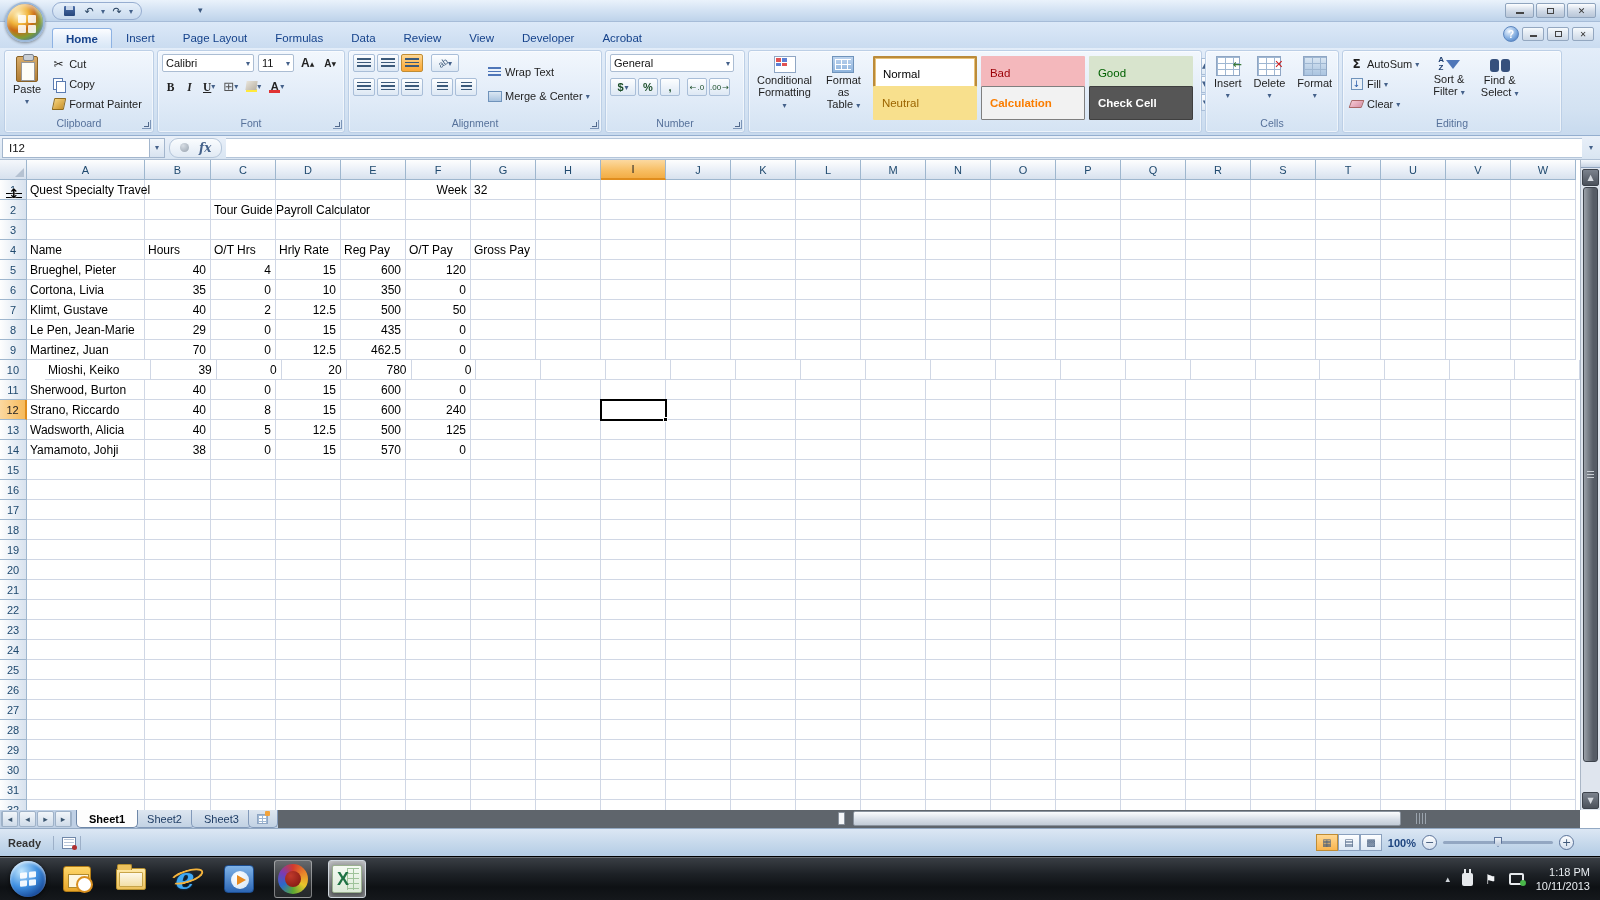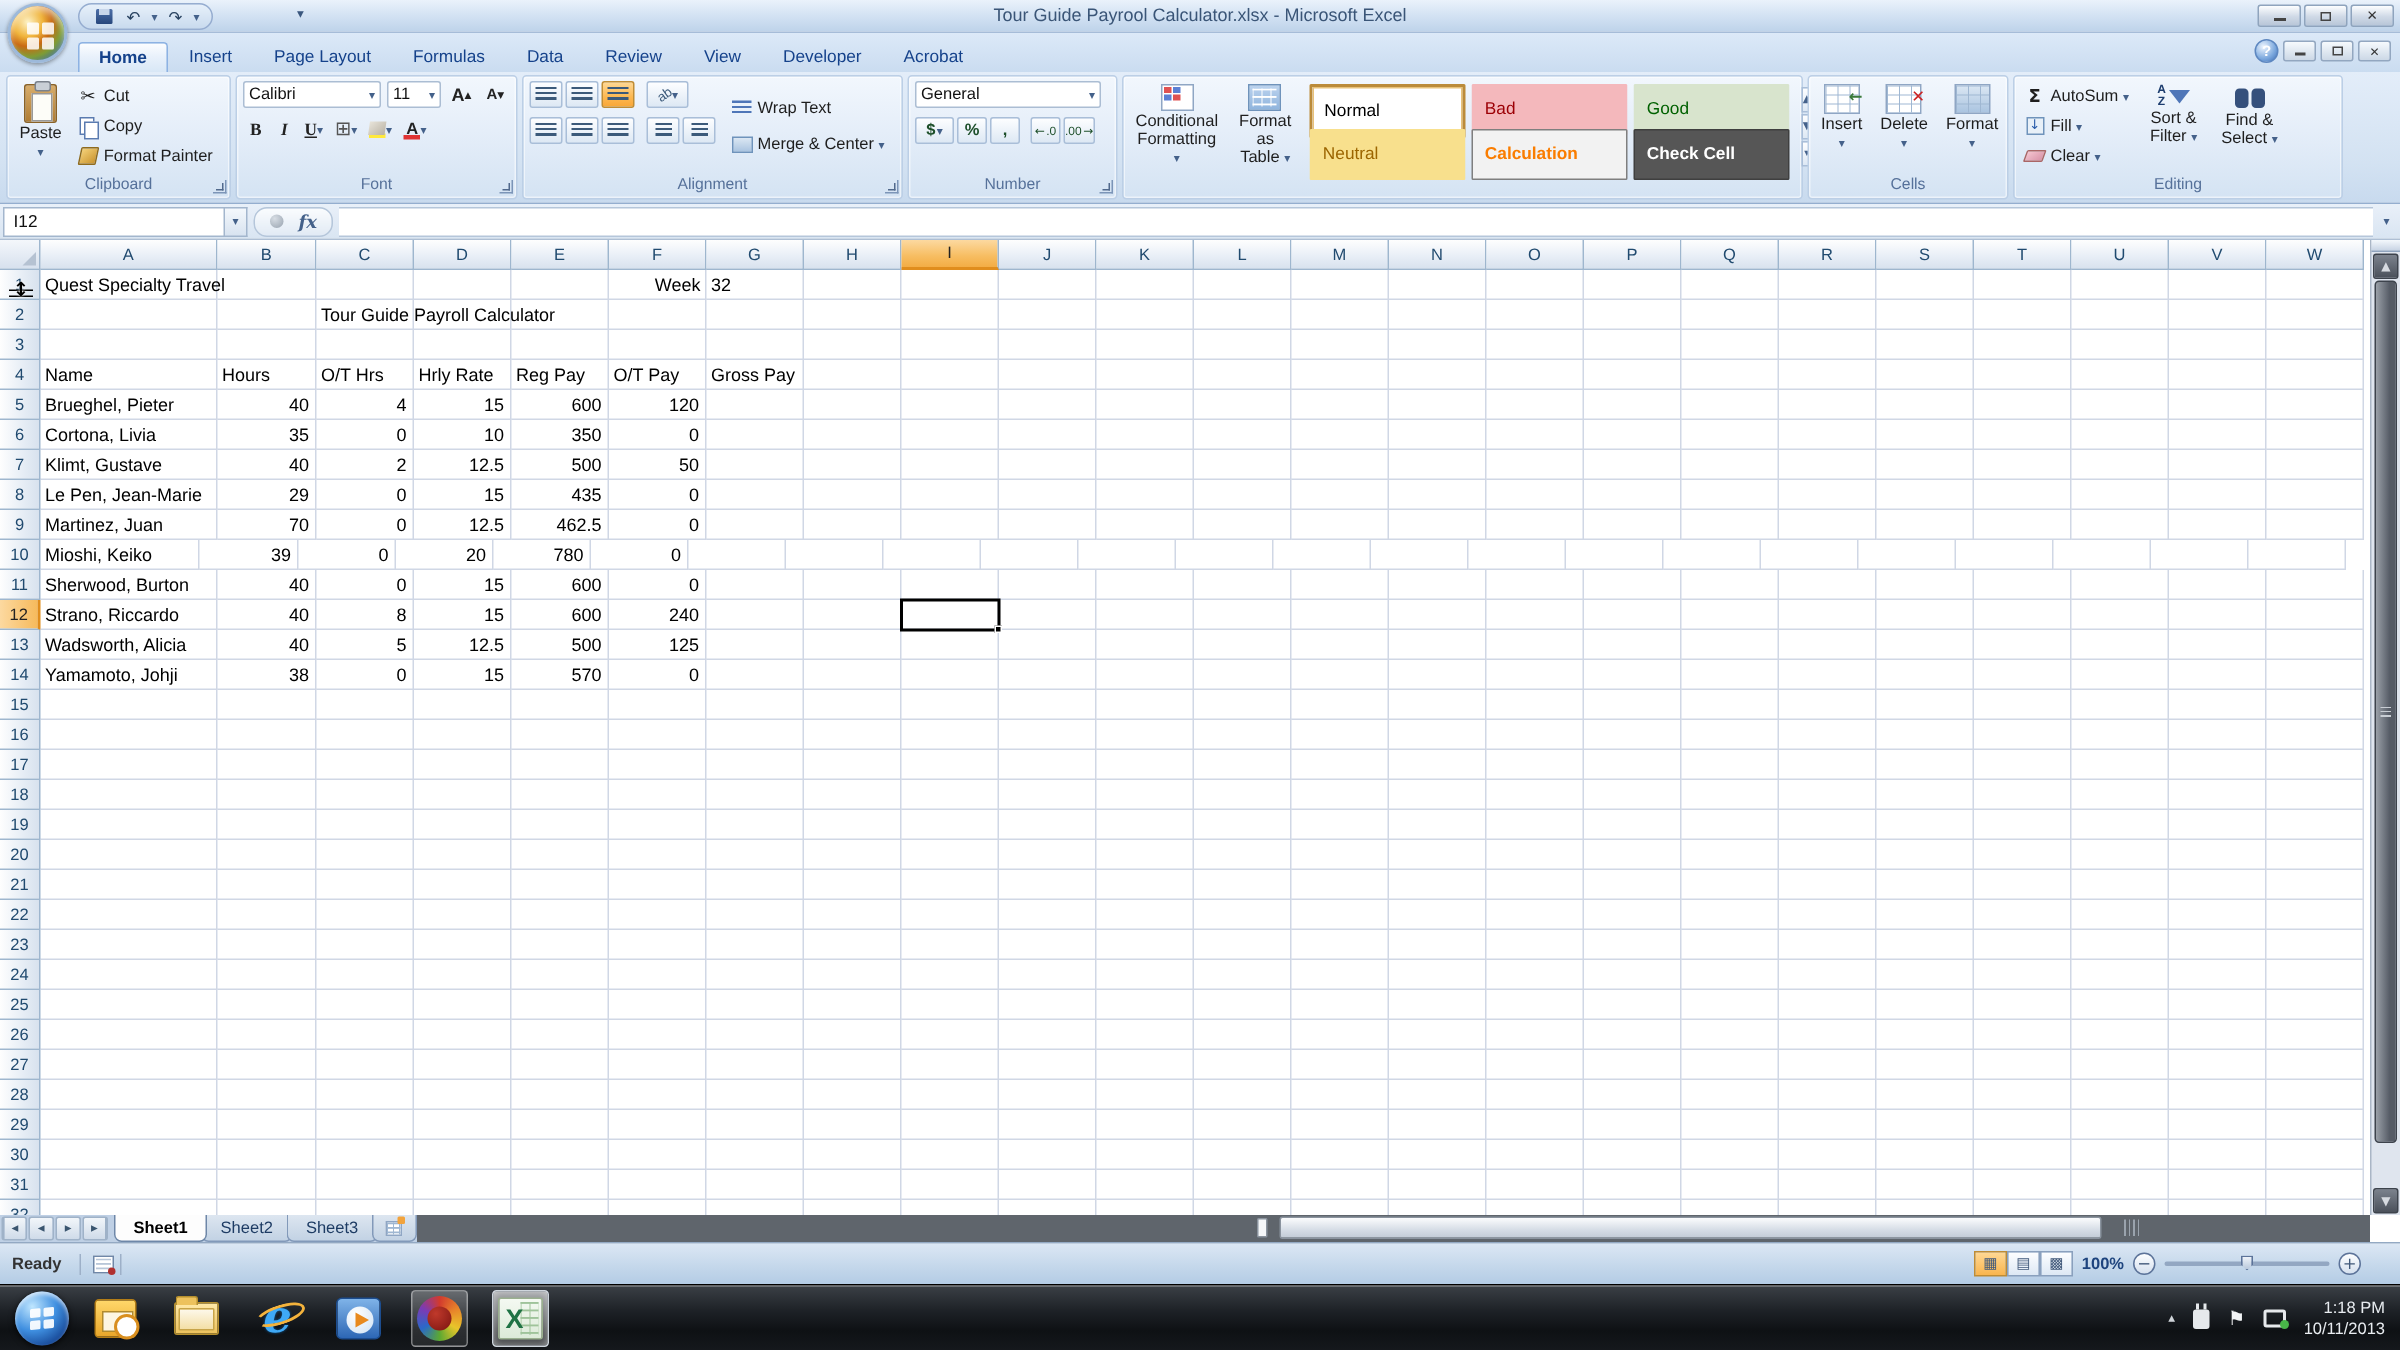--- a/index.html
+++ b/index.html
@@ -266,21 +266,20 @@
     <div id="qat">
       <span class="qbtn">
           <span class="qsave"></span>
         </span>
       <span class="qbtn glyph">↶</span>
       <span class="qdrop glyph">▾</span>
       <span class="qbtn glyph">↷</span>
       <span class="qdrop glyph">▾</span>
     </div>
     <span id="qat-more" class="glyph">▾</span>
-    <div id="win-title">Tour Guide Payrool Calculator.xlsx - Microsoft Excel</div>
     <div id="win-controls">
       <span class="wbtn">
           <span class="bar"></span>
         </span>
       <span class="wbtn">
           <span class="sq"></span>
         </span>
       <span class="wbtn glyph">✕</span>
     </div>
   </div>
@@ -875,21 +874,21 @@
         <div class="cell" style="width: 65px;"></div>
         <div class="cell" style="width: 65px;"></div>
         <div class="cell" style="width: 65px;"></div>
         <div class="cell" style="width: 65px;"></div>
         <div class="cell" style="width: 65px;"></div>
         <div class="cell" style="width: 65px;"></div>
         <div class="cell" style="width: 65px;"></div>
       </div>
       <div class="grow" style="height: 20px;">
         <div class="rh">10</div>
-        <div class="cell" style="width: 106px;">
+        <div class="cell" style="width: 106px; margin-left: 18px;">
           <span class="celltext">Mioshi, Keiko</span>
         </div>
         <div class="cell num" style="width: 66px;">39</div>
         <div class="cell num" style="width: 65px;">0</div>
         <div class="cell num" style="width: 65px;">20</div>
         <div class="cell num" style="width: 65px;">780</div>
         <div class="cell num" style="width: 65px;">0</div>
         <div class="cell" style="width: 65px;"></div>
         <div class="cell" style="width: 65px;"></div>
         <div class="cell" style="width: 65px;"></div>

